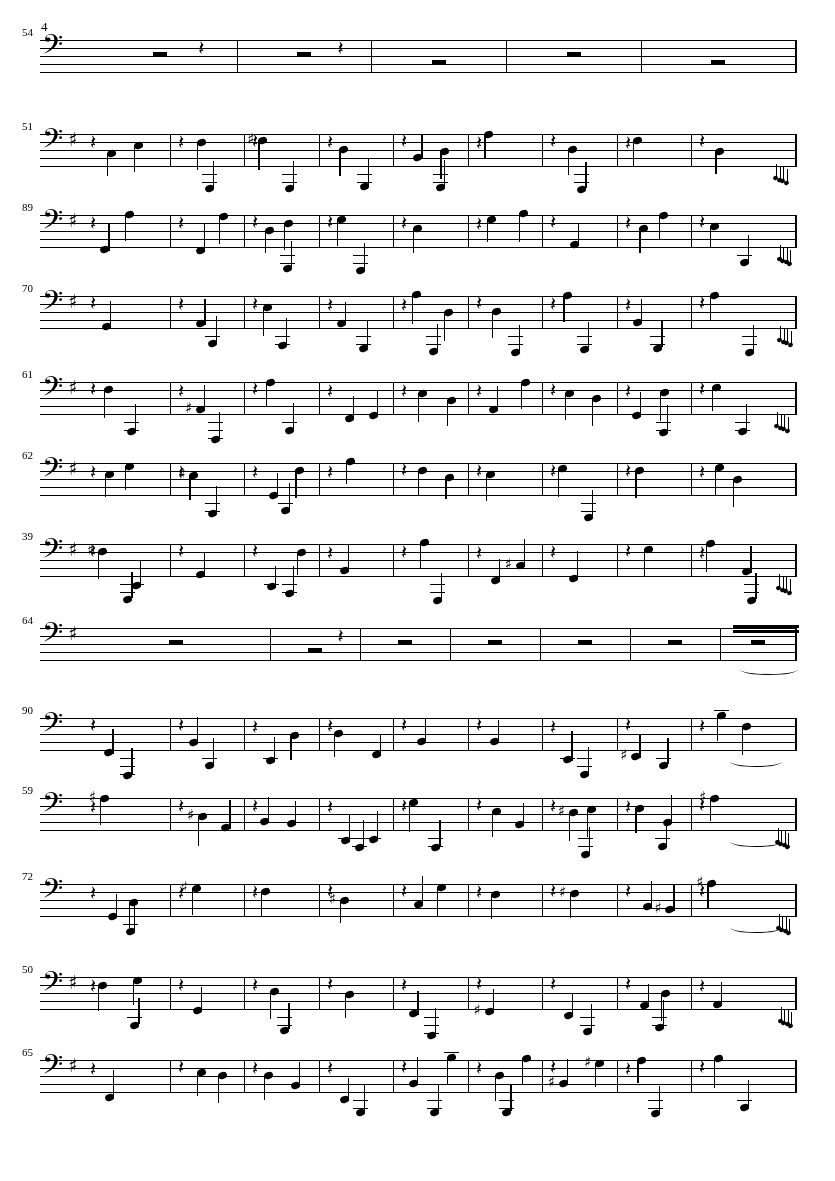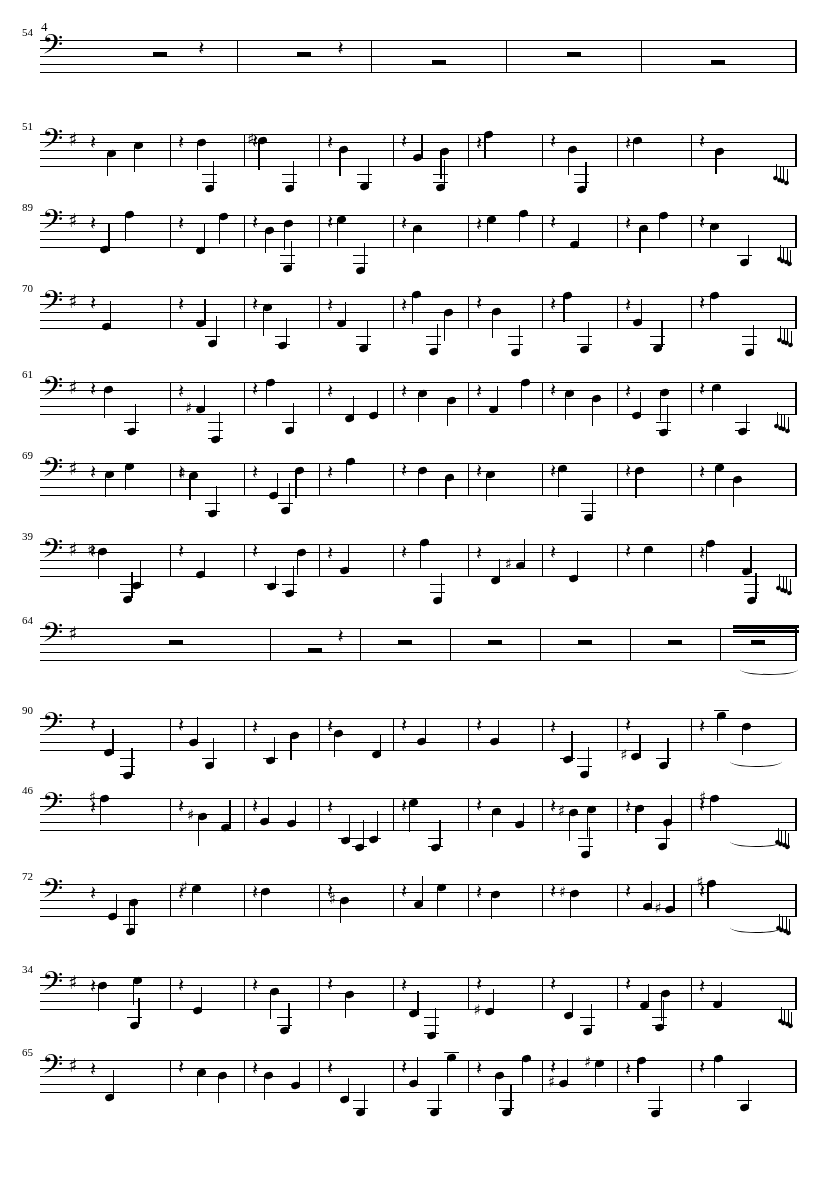--- a/index.html
+++ b/index.html
@@ -494,21 +494,21 @@
           <div class="nh" style="left:734.4610673200624px;top:42px;width:5px;height:4px;"></div>
           <div class="gstroke" style="left:740.9610673200624px;top:31.5px;height:14px;"></div>
           <div class="nh" style="left:737.9610673200624px;top:43.5px;width:5px;height:4px;"></div>
           <div class="gstroke" style="left:744.4610673200624px;top:33px;height:14px;"></div>
           <div class="nh" style="left:741.4610673200624px;top:45px;width:5px;height:4px;"></div>
           <div class="gstroke" style="left:747.9610673200624px;top:34.5px;height:14px;"></div>
           <div class="nh" style="left:744.9610673200624px;top:46.5px;width:5px;height:4px;"></div>
         </div>
       </div>
       <div class="system" style="top:463px;">
-        <div class="sysnum">69</div>
+        <div class="sysnum">62</div>
         <div class="staff">
           <div class="ln"></div>
           <div class="ln"></div>
           <div class="ln"></div>
           <div class="ln"></div>
           <div class="ln"></div>
           <div class="clef">𝄢</div>
           <div class="keysig" style="left:28px;">♯</div>
           <div class="bar" style="left:130px;"></div>
           <div class="bar" style="left:204px;"></div>
@@ -749,21 +749,21 @@
           <div class="rest" style="left:659px;top:-2px;">𝄽</div>
           <div class="nh" style="left:677.134273057866px;top:-6px;"></div>
           <div class="stem" style="left:677.134273057866px;top:-3px;height:26.128801556364074px;"></div>
           <div class="led" style="left:674.134273057866px;top:-8px;"></div>
           <div class="nh" style="left:701.8800520947576px;top:5px;"></div>
           <div class="stem" style="left:701.8800520947576px;top:8px;height:28.785700085938768px;"></div>
           <div class="slur" style="left:690px;top:38px;width:52px;"></div>
         </div>
       </div>
       <div class="system" style="top:798px;">
-        <div class="sysnum">46</div>
+        <div class="sysnum">59</div>
         <div class="staff">
           <div class="ln"></div>
           <div class="ln"></div>
           <div class="ln"></div>
           <div class="ln"></div>
           <div class="ln"></div>
           <div class="clef">𝄢</div>
           <div class="bar" style="left:130px;"></div>
           <div class="bar" style="left:204px;"></div>
           <div class="bar" style="left:279px;"></div>
@@ -908,21 +908,21 @@
           <div class="gstroke" style="left:742.4514181632322px;top:31.5px;height:14px;"></div>
           <div class="nh" style="left:739.4514181632322px;top:43.5px;width:5px;height:4px;"></div>
           <div class="gstroke" style="left:745.9514181632322px;top:33px;height:14px;"></div>
           <div class="nh" style="left:742.9514181632322px;top:45px;width:5px;height:4px;"></div>
           <div class="gstroke" style="left:749.4514181632322px;top:34.5px;height:14px;"></div>
           <div class="nh" style="left:746.4514181632322px;top:46.5px;width:5px;height:4px;"></div>
           <div class="slur" style="left:690px;top:38px;width:52px;"></div>
         </div>
       </div>
       <div class="system" style="top:977px;">
-        <div class="sysnum">34</div>
+        <div class="sysnum">50</div>
         <div class="staff">
           <div class="ln"></div>
           <div class="ln"></div>
           <div class="ln"></div>
           <div class="ln"></div>
           <div class="ln"></div>
           <div class="clef">𝄢</div>
           <div class="keysig" style="left:28px;">♯</div>
           <div class="bar" style="left:130px;"></div>
           <div class="bar" style="left:204px;"></div>

